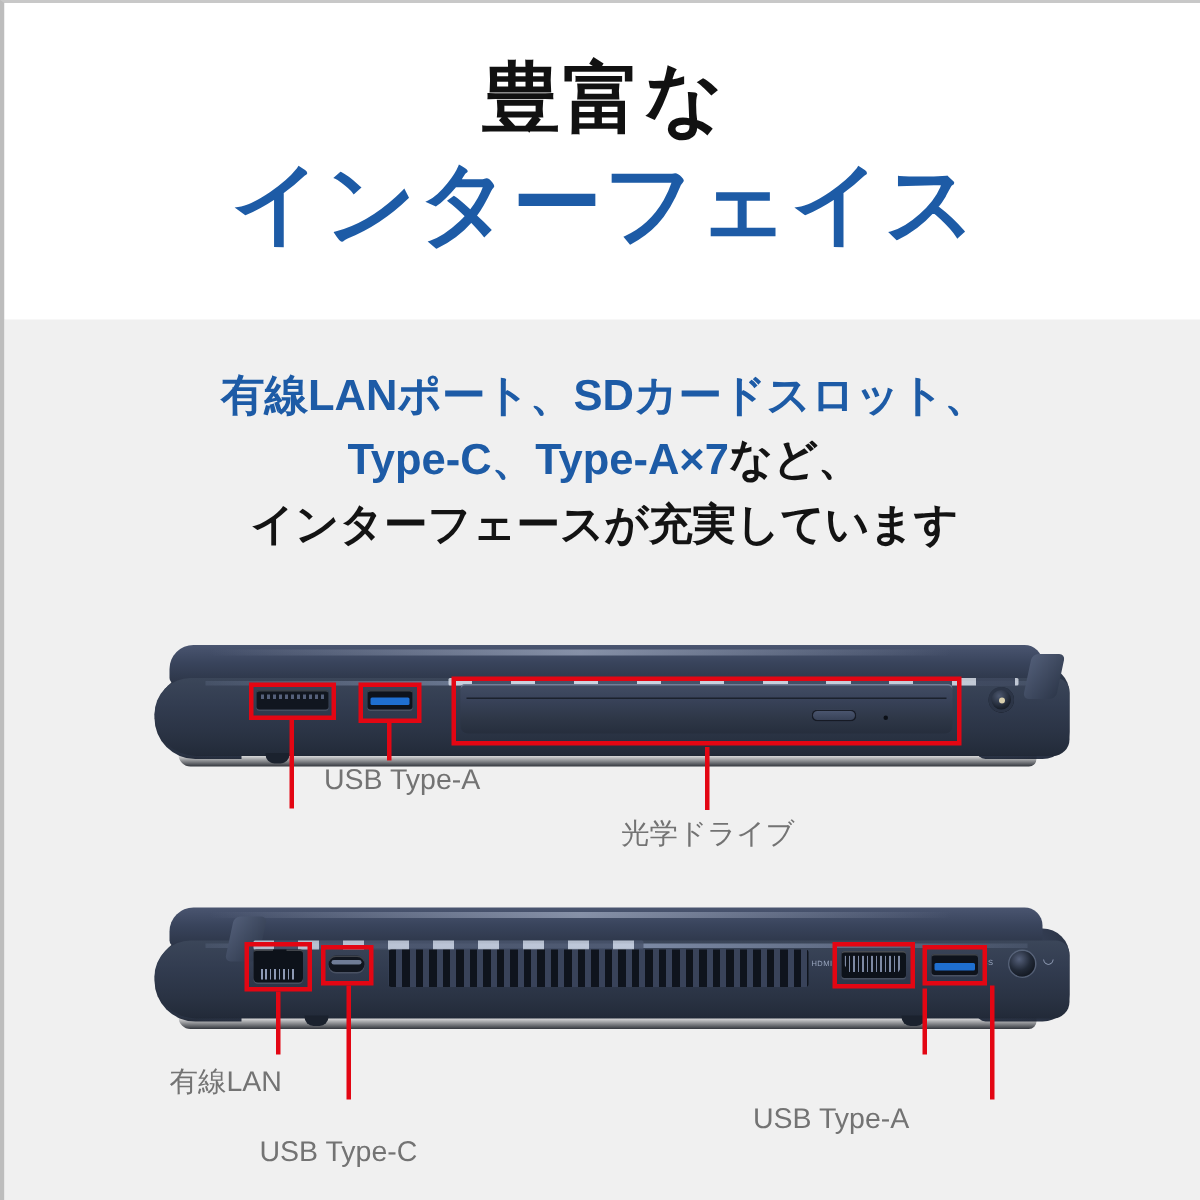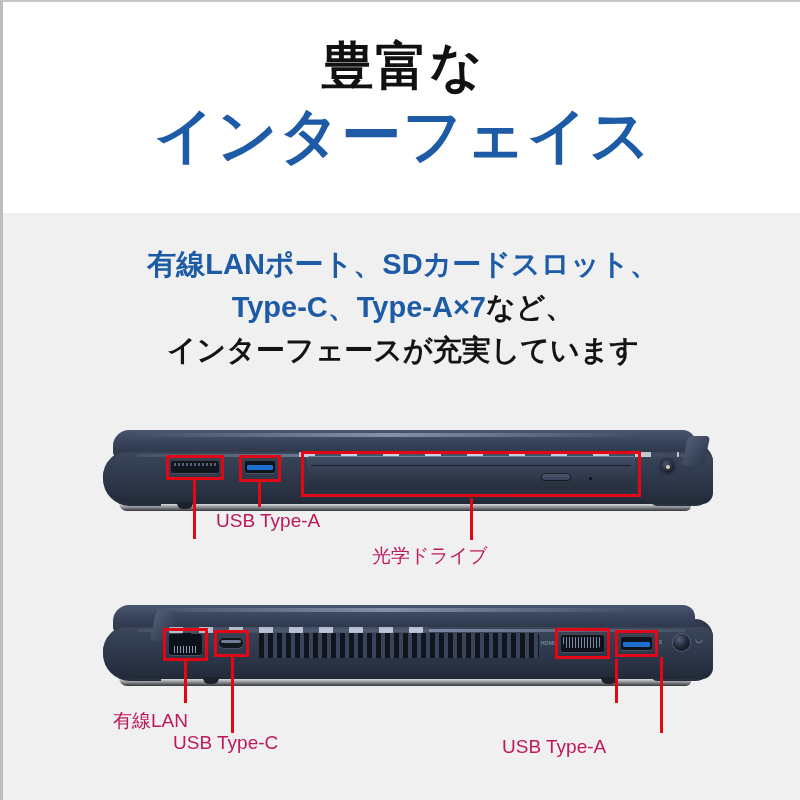--- a/index.html
+++ b/index.html
@@ -205,21 +205,21 @@
     font-family:"Liberation Sans",sans-serif;
   }
   .hp-ico{position:absolute;font-size:9px;color:#9aa6bf;}
 
   
   .rbox{position:absolute;border:3px solid #e30613;box-sizing:border-box;}
   .rline{position:absolute;background:#e30613;width:3px;}
 
   
   .clabel{
-    position:absolute;font-size:19px;color:#be185d;white-space:nowrap;
+    position:absolute;font-size:19px;color:#737373;white-space:nowrap;
     font-family:"Liberation Sans","DejaVu Sans",sans-serif;
   }
 </style>
 </head>
 <body>
 
 <div id="page">
 
   <div class="hero">
     <div class="hero-line1">豊富な</div>
@@ -274,21 +274,21 @@
         <div class="rbox" style="left:136px;top:25px;width:42px;height:27px;"></div>
         <div class="rbox" style="left:198px;top:21px;width:340px;height:46px;"></div>
       </div>
 
       <div class="rline" style="left:190px;top:267px;height:59px;"></div>
 
       <div class="rline" style="left:255px;top:269px;height:25px;"></div>
       <div class="clabel" style="left:213px;top:297px;">USB Type-A</div>
 
       <div class="rline" style="left:467px;top:285px;height:42px;"></div>
-      <div class="clabel" style="left:369px;top:330px;">光学ドライブ</div>
+      <div class="clabel" style="left:411px;top:330px;">光学ドライブ</div>
 
       <div class="laptop lap2">
         <div class="chassis">
           <div class="corner-left"></div>
           <div class="corner-right"></div>
           <div class="lid">
             <div class="lid-sheen"></div>
           </div>
           <div class="base"></div>
           <div class="base-top-edge"></div>
@@ -321,21 +321,21 @@
         <div class="rbox" style="left:60px;top:23px;width:45px;height:33px;"></div>
         <div class="rbox" style="left:111px;top:25px;width:35px;height:27px;"></div>
         <div class="rbox" style="left:452px;top:23px;width:55px;height:31px;"></div>
         <div class="rbox" style="left:512px;top:25px;width:43px;height:27px;"></div>
       </div>
 
       <div class="rline" style="left:181px;top:448px;height:42px;"></div>
       <div class="clabel" style="left:110px;top:495px;">有線LAN</div>
 
       <div class="rline" style="left:228px;top:444px;height:76px;"></div>
-      <div class="clabel" style="left:170px;top:519px;">USB Type-C</div>
+      <div class="clabel" style="left:170px;top:545px;">USB Type-C</div>
 
       <div class="rline" style="left:612px;top:446px;height:44px;"></div>
 
       <div class="rline" style="left:657px;top:444px;height:76px;"></div>
       <div class="clabel" style="left:499px;top:523px;">USB Type-A</div>
 
     </div>
   </div>
 </div>
 

